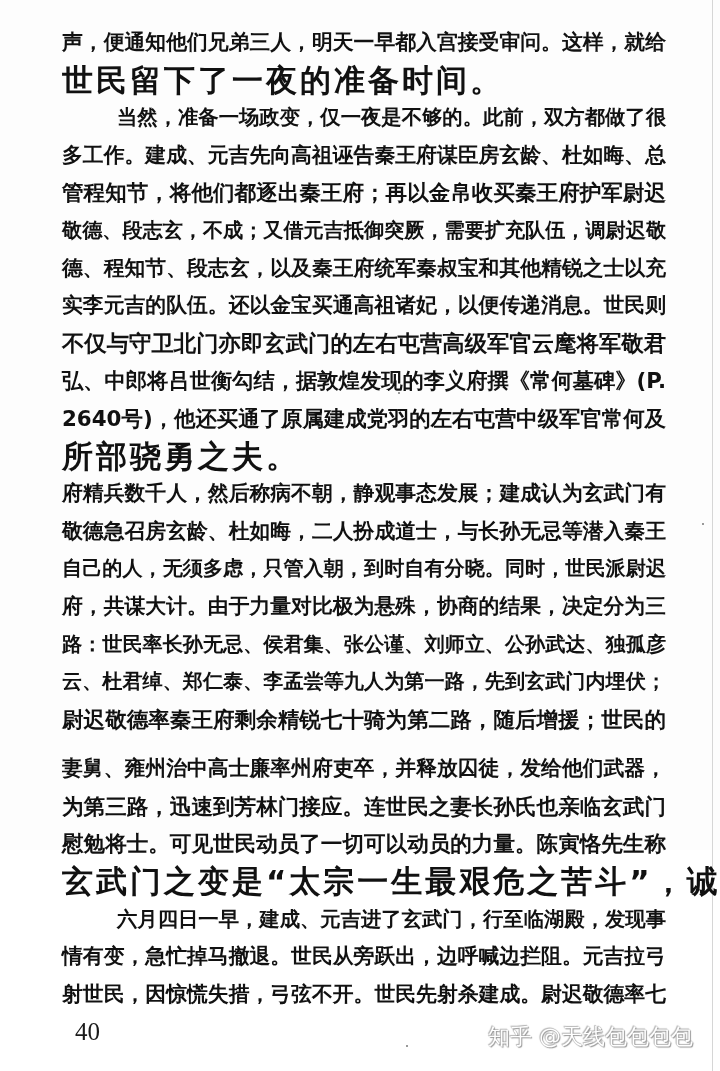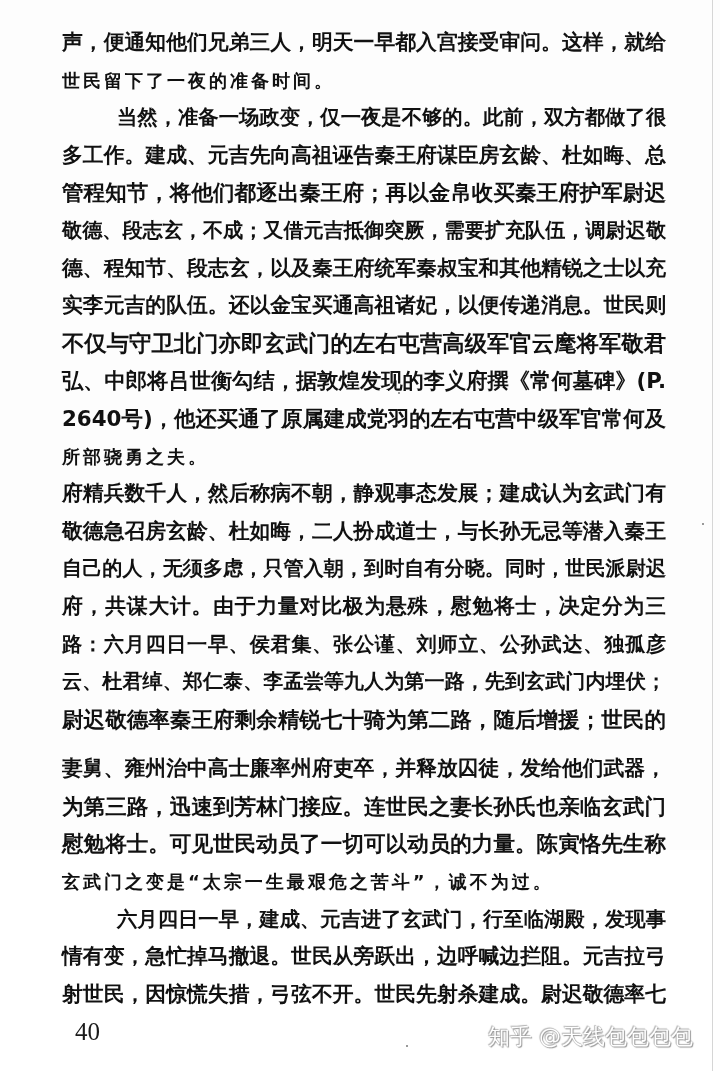--- a/index.html
+++ b/index.html
@@ -32,21 +32,21 @@
     }
     .text-block {
       position: absolute;
       left: 62px;
       top: 24px;
       width: 604px;
     }
     .line {
       height: 37.6px;
       line-height: 37.6px;
-      font-size: 18px;
+      font-size: 31px;
       font-weight: bold;
       white-space: nowrap;
       text-align: justify;
       text-align-last: justify;
       letter-spacing: 0;
       overflow: visible;
     }
     .line.end {
       text-align: left;
       text-align-last: left;
@@ -103,22 +103,22 @@
     <div class="line" style="letter-spacing: 0px; font-size: 20.1333px;"><span style="white-space: nowrap; letter-spacing: 0px;">敬德、段志玄，不成；又借元吉抵御突厥，需要扩充队伍，调尉迟敬</span></div>
     <div class="line" style="letter-spacing: 0px; font-size: 20.8276px;"><span style="white-space: nowrap; letter-spacing: 0px;">德、程知节、段志玄，以及秦王府统军秦叔宝和其他精锐之士以充</span></div>
     <div class="line" style="letter-spacing: 0px; font-size: 20.8276px;"><span style="white-space: nowrap; letter-spacing: 0px;">实李元吉的队伍。还以金宝买通高祖诸妃，以便传递消息。世民则</span></div>
     <div class="line" style="letter-spacing: 0px; font-size: 22.3704px;"><span style="white-space: nowrap; letter-spacing: 0px;">不仅与守卫北门亦即玄武门的左右屯营高级军官云麾将军敬君</span></div>
     <div class="line" style="letter-spacing: 0px; font-size: 21.2777px;"><span style="white-space: nowrap; letter-spacing: 0px;">弘、中郎将吕世衡勾结，据敦煌发现的李义府撰《常何墓碑》(P.</span></div>
     <div class="line" style="letter-spacing: 0px; font-size: 21.3878px;"><span style="white-space: nowrap; letter-spacing: 0px;">2640号)，他还买通了原属建成党羽的左右屯营中级军官常何及</span></div>
     <div class="line end" style="letter-spacing: 0px;"><span style="white-space: nowrap; letter-spacing: 3px;">所部骁勇之夫。</span></div>
     <div class="line" style="letter-spacing: 0px; font-size: 20.8276px;"><span style="white-space: nowrap; letter-spacing: 0px;">府精兵数千人，然后称病不朝，静观事态发展；建成认为玄武门有</span></div>
     <div class="line" style="letter-spacing: 0px; font-size: 20.8276px;"><span style="white-space: nowrap; letter-spacing: 0px;">敬德急召房玄龄、杜如晦，二人扮成道士，与长孙无忌等潜入秦王</span></div>
     <div class="line" style="letter-spacing: 0px; font-size: 20.1333px;"><span style="white-space: nowrap; letter-spacing: 0px;">自己的人，无须多虑，只管入朝，到时自有分晓。同时，世民派尉迟</span></div>
-    <div class="line" style="letter-spacing: 0px; font-size: 20.8276px;"><span style="white-space: nowrap; letter-spacing: 0px;">府，共谋大计。由于力量对比极为悬殊，慰勉将士，决定分为三</span></div>
-    <div class="line" style="letter-spacing: 0px; font-size: 20.1333px;"><span style="white-space: nowrap; letter-spacing: 0px;">路：六月四日一早、侯君集、张公谨、刘师立、公孙武达、独孤彦</span></div>
+    <div class="line" style="letter-spacing: 0px; font-size: 20.8276px;"><span style="white-space: nowrap; letter-spacing: 0px;">府，共谋大计。由于力量对比极为悬殊，协商的结果，决定分为三</span></div>
+    <div class="line" style="letter-spacing: 0px; font-size: 20.1333px;"><span style="white-space: nowrap; letter-spacing: 0px;">路：世民率长孙无忌、侯君集、张公谨、刘师立、公孙武达、独孤彦</span></div>
     <div class="line" style="letter-spacing: 0px; font-size: 20.1333px;"><span style="white-space: nowrap; letter-spacing: 0px;">云、杜君绰、郑仁泰、李孟尝等九人为第一路，先到玄武门内埋伏；</span></div>
     <div class="line" style="letter-spacing: 0px; font-size: 21.5714px;"><span style="white-space: nowrap; letter-spacing: 0px;">尉迟敬德率秦王府剩余精锐七十骑为第二路，随后增援；世民的</span></div>
     <div class="line" style="letter-spacing: 0px; font-size: 20.8276px; margin-top: 12px;"><span style="white-space: nowrap; letter-spacing: 0px;">妻舅、雍州治中高士廉率州府吏卒，并释放囚徒，发给他们武器，</span></div>
     <div class="line" style="letter-spacing: 0px; font-size: 21.5714px;"><span style="white-space: nowrap; letter-spacing: 0px;">为第三路，迅速到芳林门接应。连世民之妻长孙氏也亲临玄武门</span></div>
     <div class="line" style="letter-spacing: 0px; font-size: 21.5714px;"><span style="white-space: nowrap; letter-spacing: 0px;">慰勉将士。可见世民动员了一切可以动员的力量。陈寅恪先生称</span></div>
     <div class="line end" style="letter-spacing: 0px;"><span style="white-space: nowrap; letter-spacing: 3px;">玄武门之变是“太宗一生最艰危之苦斗”，诚不为过。</span></div>
     <div class="line indent" style="letter-spacing: 0px; font-size: 20.3333px;"><span style="white-space: nowrap; letter-spacing: 0px;">六月四日一早，建成、元吉进了玄武门，行至临湖殿，发现事</span></div>
     <div class="line" style="letter-spacing: 0px; font-size: 20.8276px;"><span style="white-space: nowrap; letter-spacing: 0px;">情有变，急忙掉马撤退。世民从旁跃出，边呼喊边拦阻。元吉拉弓</span></div>
     <div class="line" style="letter-spacing: 0px; font-size: 20.8276px;"><span style="white-space: nowrap; letter-spacing: 0px;">射世民，因惊慌失措，弓弦不开。世民先射杀建成。尉迟敬德率七</span></div>
 

